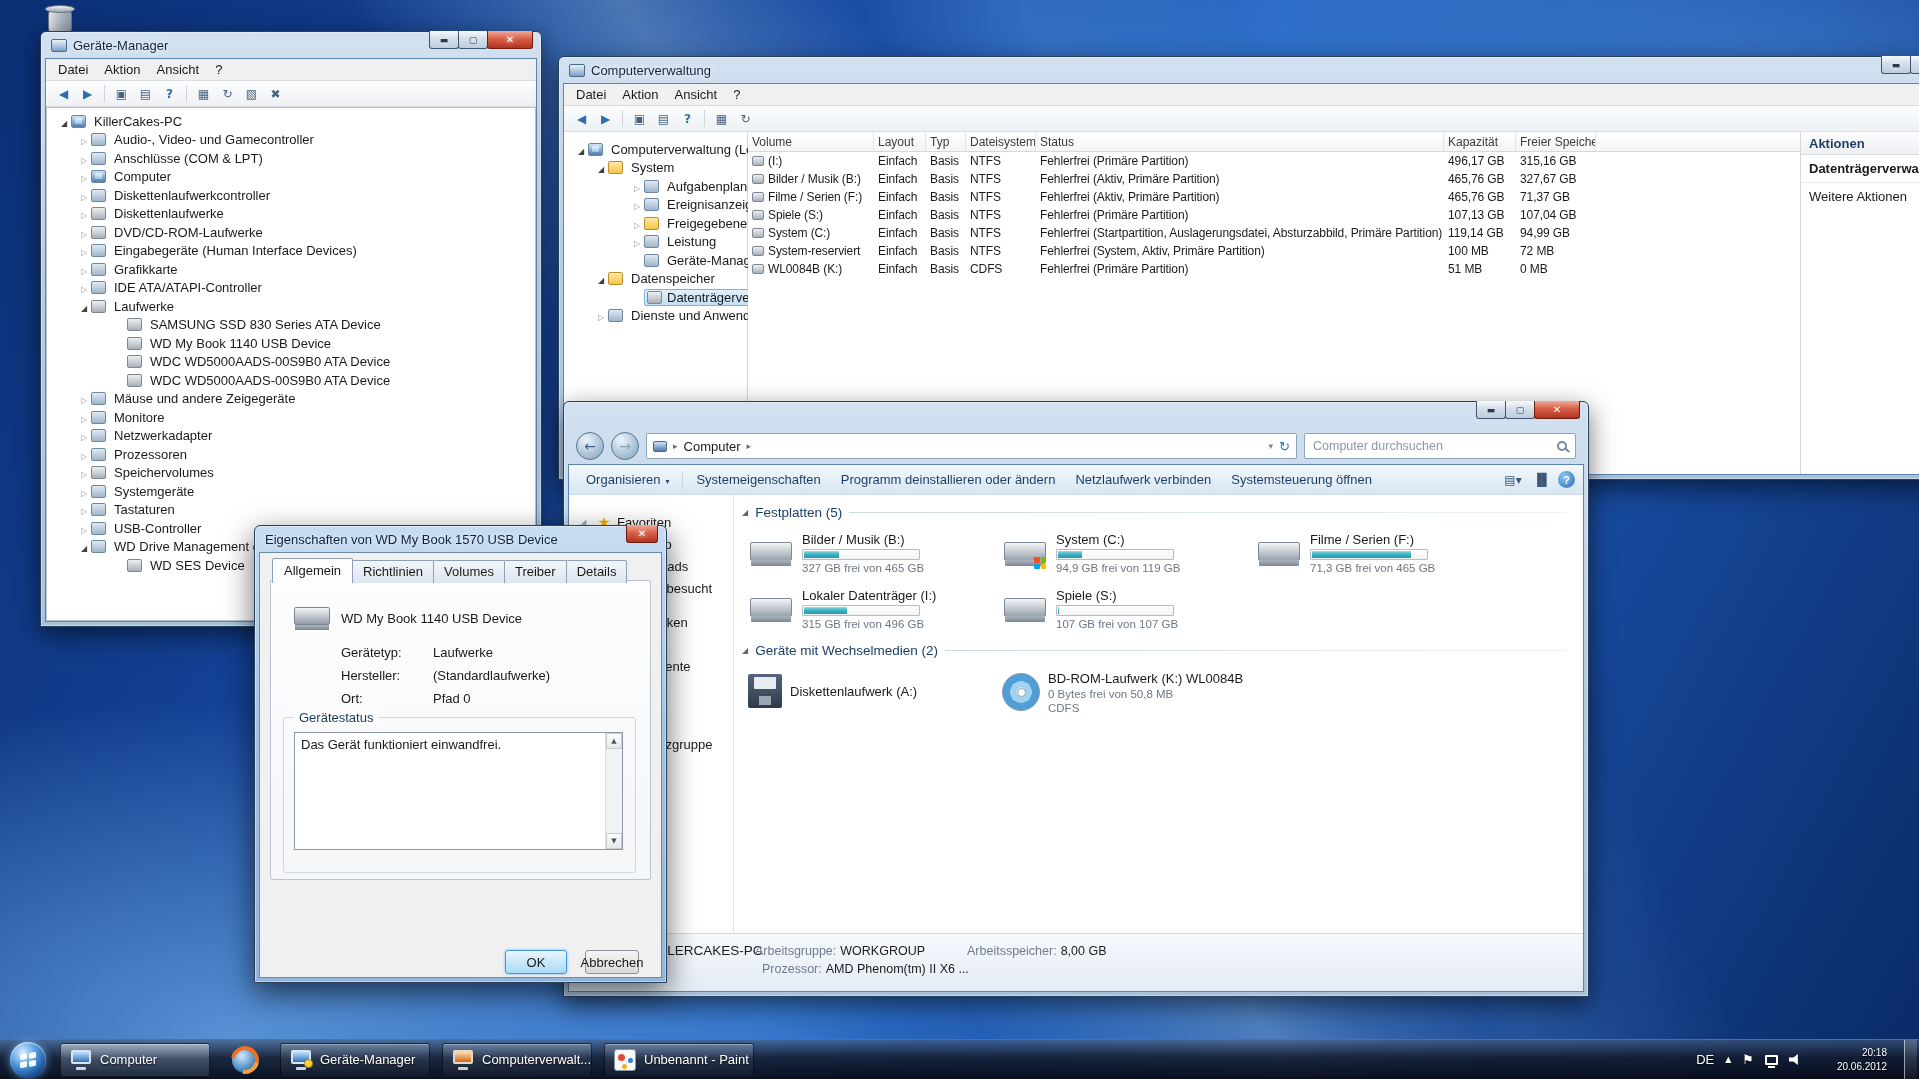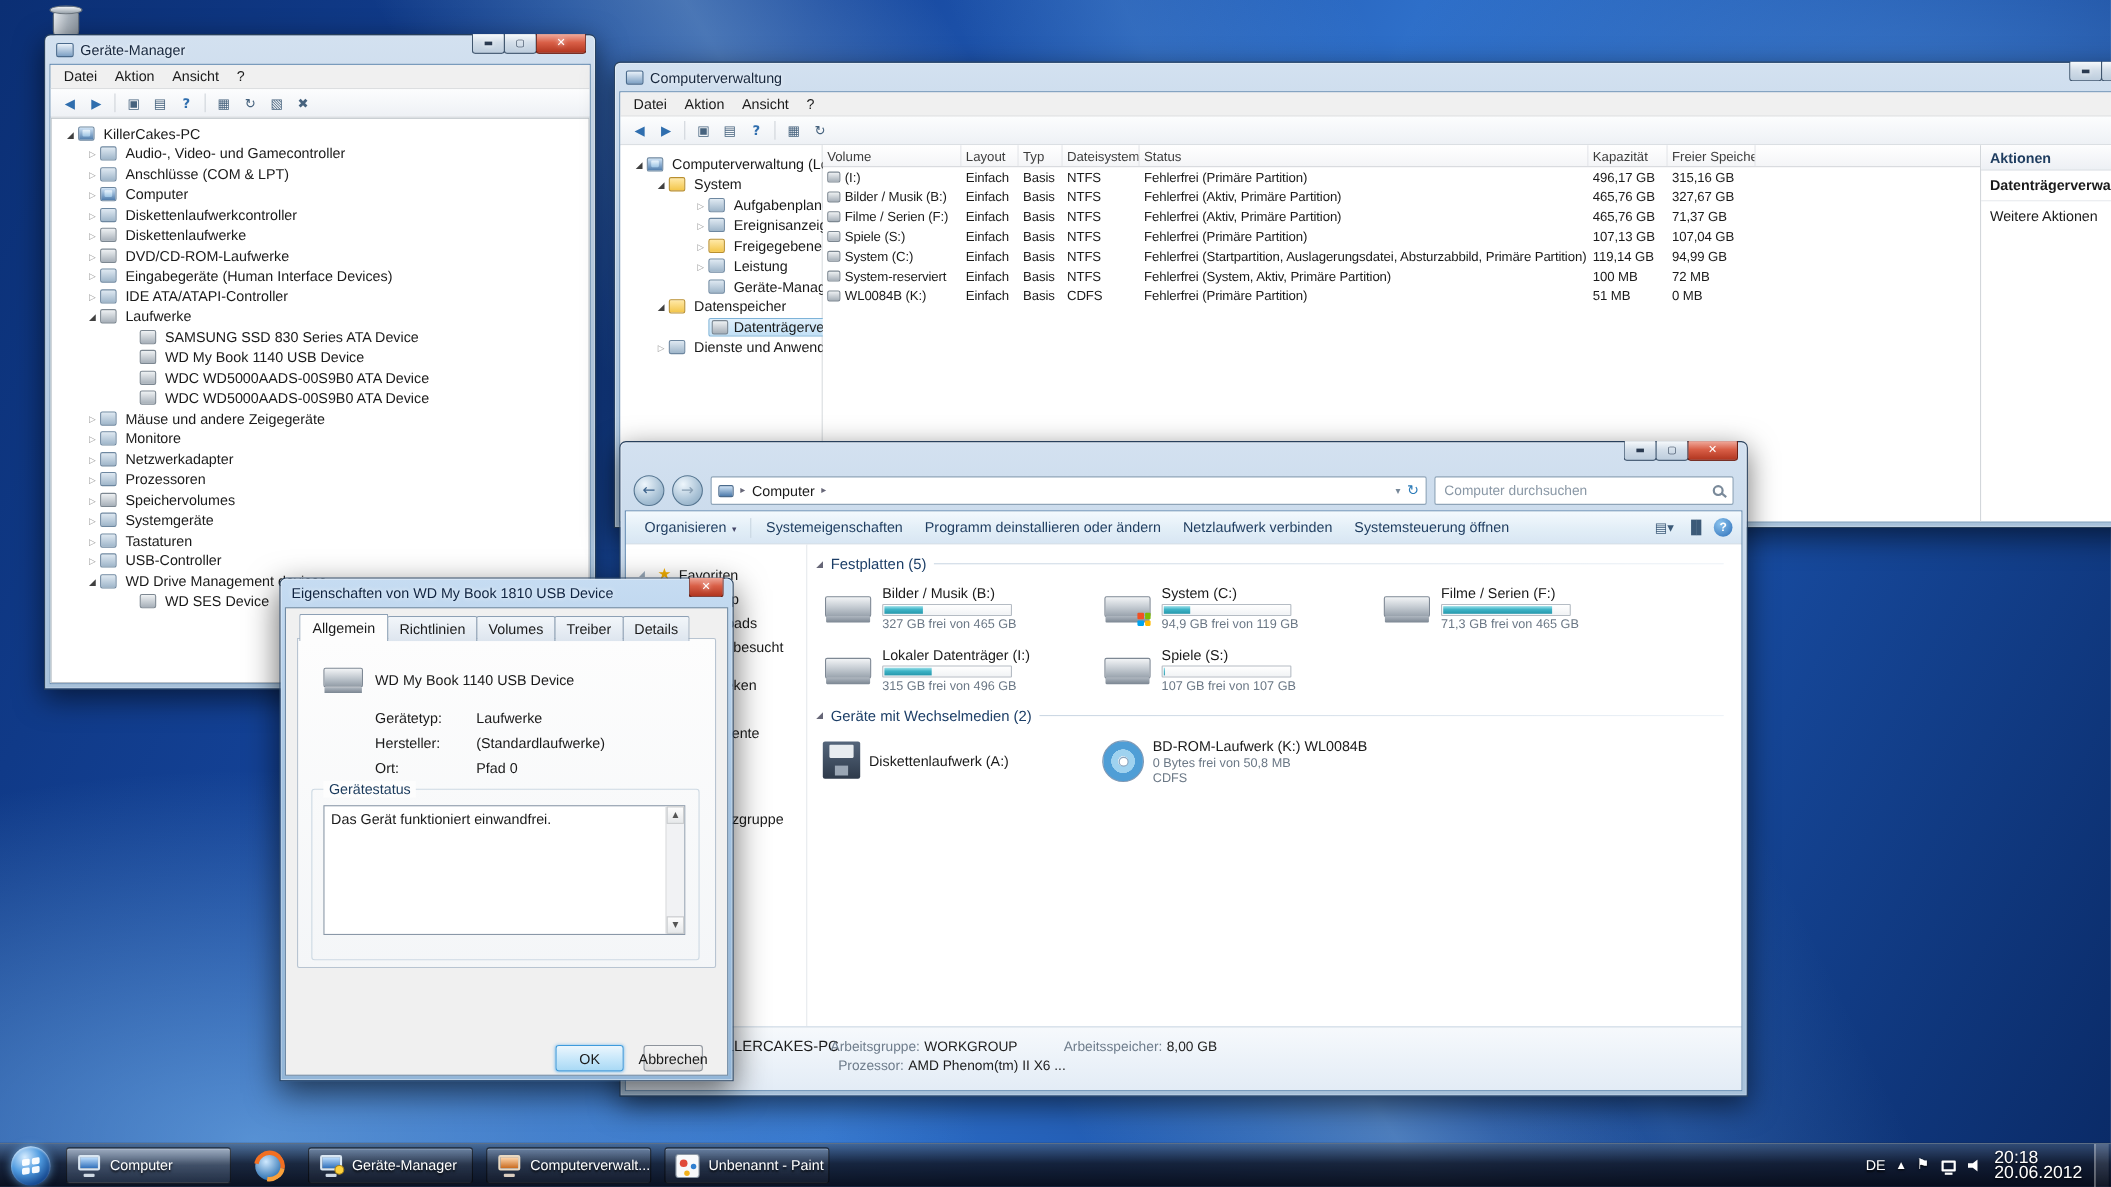--- a/index.html
+++ b/index.html
@@ -186,21 +186,21 @@
 .ai.paint::before{content:"";position:absolute;left:3px;top:4px;width:7px;height:7px;border-radius:50%;background:#e04a3a;box-shadow:9px 3px 0 -1px #2f7fd0,3px 9px 0 -1px #f2b21d}
 .fx{width:26px;height:26px;border-radius:50%;position:relative;background:radial-gradient(circle at 38% 35%,#cfe9ff,#2a6fb0 72%)}
 .fx::after{content:"";position:absolute;inset:-1px;border-radius:50%;border:4px solid #f26f22;border-left-color:transparent;border-bottom-color:#f9a13b;transform:rotate(-35deg)}
 .tray{margin-left:auto;display:flex;align-items:center;gap:11px;color:#fff;padding-right:2px}
 .lang{font-size:13px;text-shadow:0 1px 2px #000}
 .chv{font-size:8px;font-family:"DejaVu Sans",sans-serif;text-shadow:0 1px 2px #000}
 .tflag{font-size:13px;font-family:"DejaVu Sans",sans-serif;text-shadow:0 1px 2px #000}
 .net{width:13px;height:10px;border:2px solid #fff;border-radius:1px;position:relative}
 .net::after{content:"";position:absolute;left:1px;right:1px;bottom:-5px;height:2px;background:#fff}
 .spk{width:13px;height:12px;background:#fff;clip-path:polygon(0 33%,34% 33%,68% 4%,68% 96%,34% 67%,0 67%)}
-.clock{width:74px;text-align:left;font-size:16px;line-height:14px;text-shadow:0 1px 2px #000}
+.clock{width:74px;text-align:right;font-size:10px;line-height:14px;text-shadow:0 1px 2px #000}
 .showdesk{width:13px;height:40px;margin-left:6px;border-left:1px solid rgba(255,255,255,.55);
  background:linear-gradient(rgba(255,255,255,.18),rgba(255,255,255,.04))}
 
 
 #win-dm{left:40px;top:31px;width:502px;height:596px;z-index:10}
 #win-cm{left:558px;top:56px;width:1436px;height:424px;z-index:11}
 #win-ex{left:563px;top:401px;width:1026px;height:596px;z-index:12}
 #dlg{left:254px;top:525px;width:413px;height:458px;position:absolute;border:1px solid #28405c;border-radius:6px 6px 0 0;
  box-shadow:0 0 0 1px rgba(255,255,255,.4) inset,0 10px 30px rgba(0,0,0,.6);display:flex;flex-direction:column;padding:0 4px 4px}
 .capline{height:26px;flex:none;position:relative}
@@ -278,20 +278,25 @@
           </div>
         <div class="tr l1">
             <i class="exp c"></i>
             <i class="tico dr"></i>
             <span class="tl">DVD/CD-ROM-Laufwerke</span>
           </div>
         <div class="tr l1">
             <i class="exp c"></i>
             <i class="tico"></i>
             <span class="tl">Eingabegeräte (Human Interface Devices)</span>
+          </div>
+        <div class="tr l1">
+            <i class="exp c"></i>
+            <i class="tico"></i>
+            <span class="tl">Grafikkarte</span>
           </div>
         <div class="tr l1">
             <i class="exp c"></i>
             <i class="tico"></i>
             <span class="tl">IDE ATA/ATAPI-Controller</span>
           </div>
         <div class="tr l1">
             <i class="exp e"></i>
             <i class="tico dr"></i>
             <span class="tl">Laufwerke</span>
@@ -739,21 +744,21 @@
         <span class="dl" id="dname-big">KILLERCAKES-PC</span>
         <span class="dl" style="left:186px;top:10px"><span class="dlab">Arbeitsgruppe:</span><span class="dval">WORKGROUP</span></span>
         <span class="dl" style="left:398px;top:10px"><span class="dlab">Arbeitsspeicher:</span><span class="dval">8,00 GB</span></span>
         <span class="dl" style="left:193px;top:28px"><span class="dlab">Prozessor:</span><span class="dval">AMD Phenom(tm) II X6 ...</span></span>
       </div>
     </div>
   </section>
 
   <section id="dlg">
     <div class="tb">
-      <span>Eigenschaften von WD My Book 1810 USB Device</span>
+      <span>Eigenschaften von WD My Book 1570 USB Device</span>
       <span class="caps">
         <span class="cap close" style="width:32px">✕</span>
       </span>
     </div>
     <div class="dlg-client">
       <div class="tabs">
         <span class="tab active">Allgemein</span>
         <span class="tab">Richtlinien</span>
         <span class="tab">Volumes</span>
         <span class="tab">Treiber</span>

